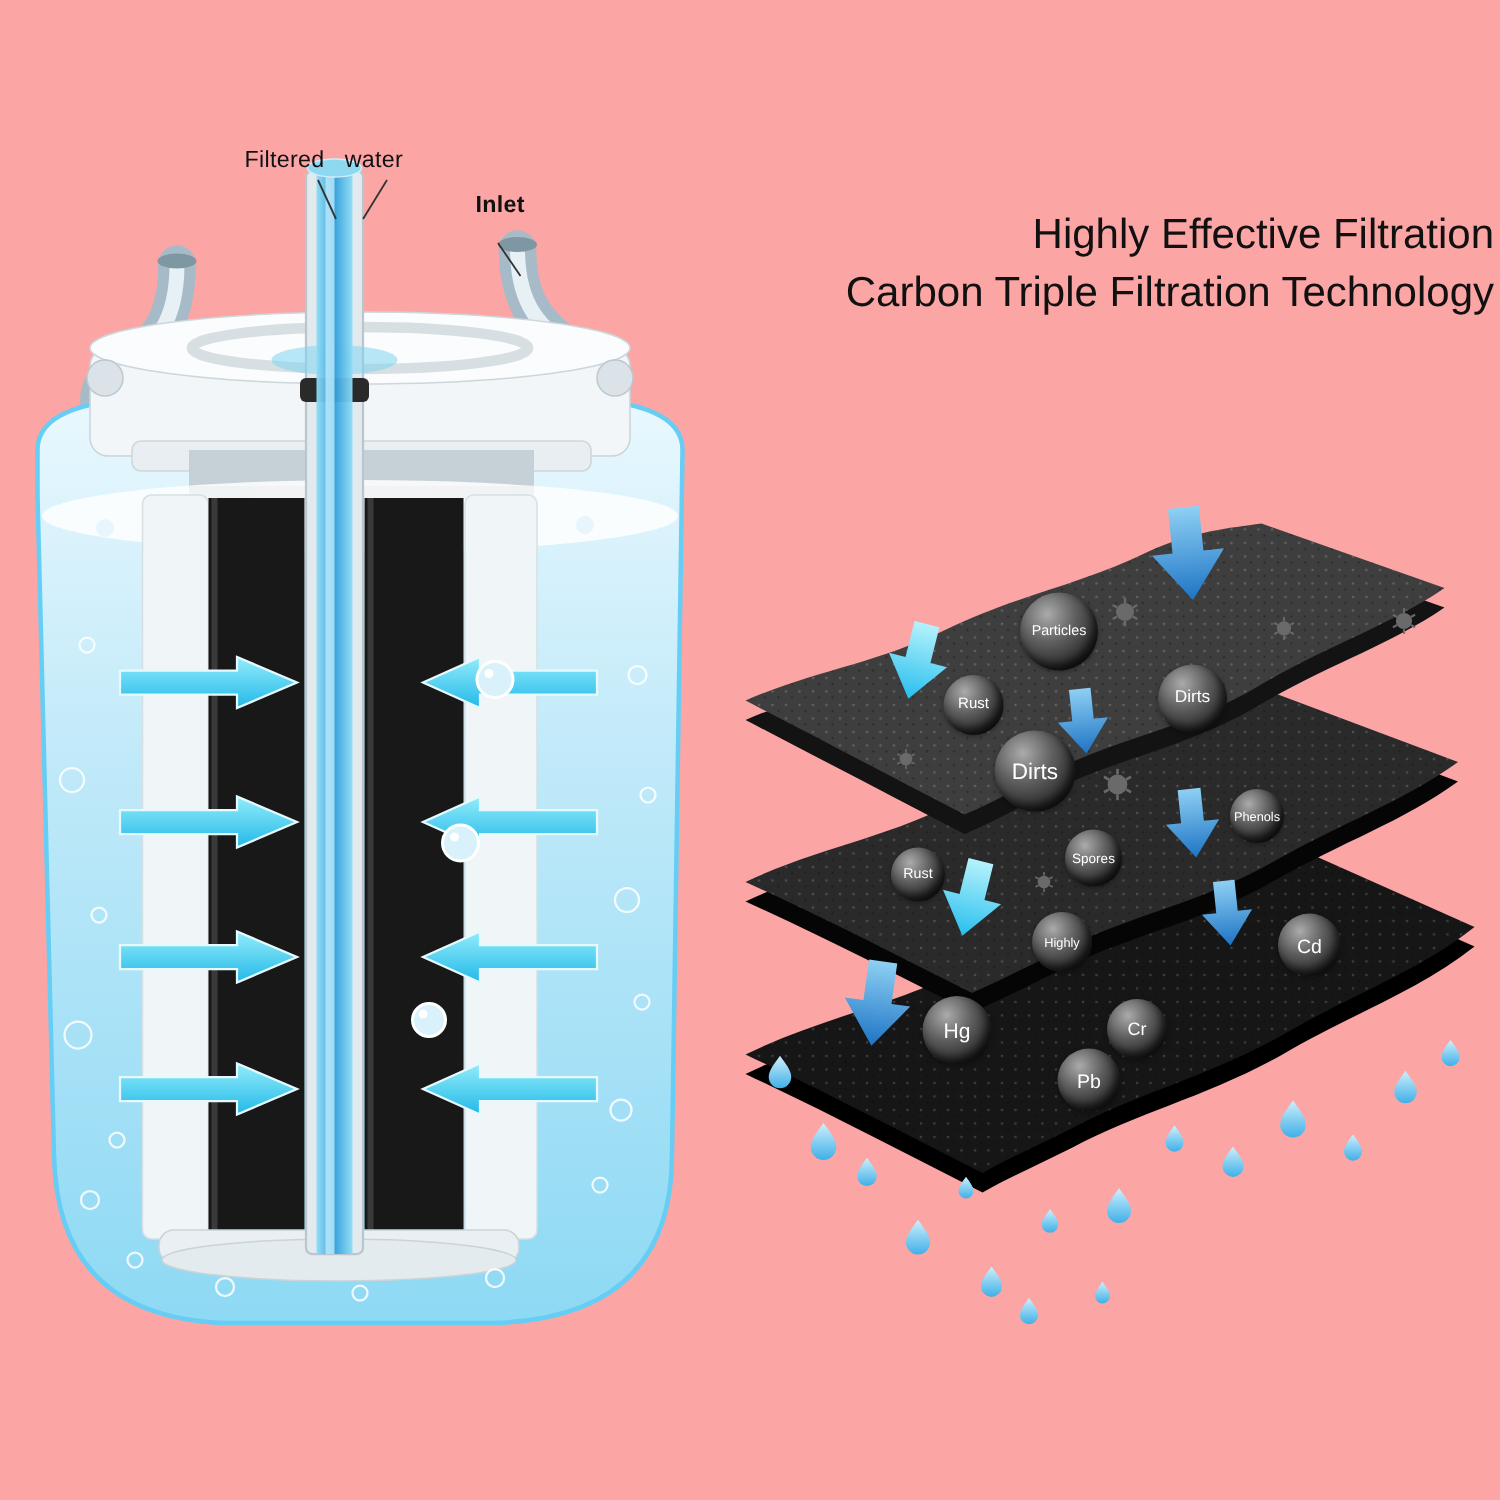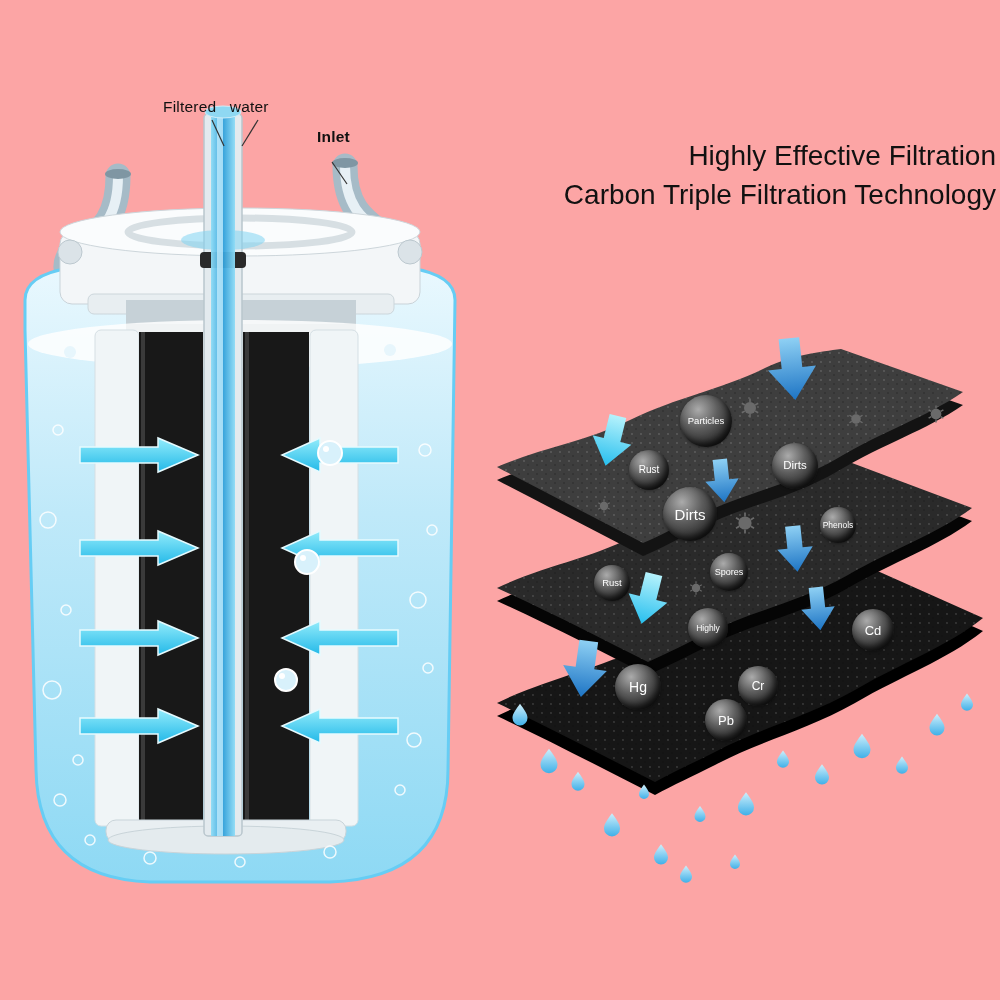--- a/index.html
+++ b/index.html
@@ -234,21 +234,21 @@
   <div class="headline">
     <div>Highly Effective Filtration</div>
     <div>Carbon Triple Filtration Technology</div>
   </div>
 
   <div class="bubble" style="left:680px;top:395px;width:52px;height:52px;font-size:9.5px">Particles</div>
   <div class="bubble" style="left:629px;top:450px;width:40px;height:40px;font-size:10px">Rust</div>
   <div class="bubble" style="left:772px;top:443px;width:46px;height:46px;font-size:11.5px">Dirts</div>
   <div class="bubble" style="left:663px;top:487px;width:54px;height:54px;font-size:15px">Dirts</div>
 
-  <div class="bubble" style="left:820px;top:507px;width:36px;height:36px;font-size:8.5px">Phenols</div>
+  <div class="bubble" style="left:820px;top:526px;width:36px;height:36px;font-size:8.5px">Phenols</div>
   <div class="bubble" style="left:594px;top:565px;width:36px;height:36px;font-size:9.5px">Rust</div>
   <div class="bubble" style="left:710px;top:553px;width:38px;height:38px;font-size:9px">Spores</div>
   <div class="bubble" style="left:688px;top:608px;width:40px;height:40px;font-size:8.5px">Highly</div>
 
   <div class="bubble" style="left:852px;top:609px;width:42px;height:42px;font-size:13px">Cd</div>
   <div class="bubble" style="left:738px;top:666px;width:40px;height:40px;font-size:12px">Cr</div>
   <div class="bubble" style="left:615px;top:664px;width:46px;height:46px;font-size:14px">Hg</div>
   <div class="bubble" style="left:705px;top:699px;width:42px;height:42px;font-size:13px">Pb</div>
 
 </div>

